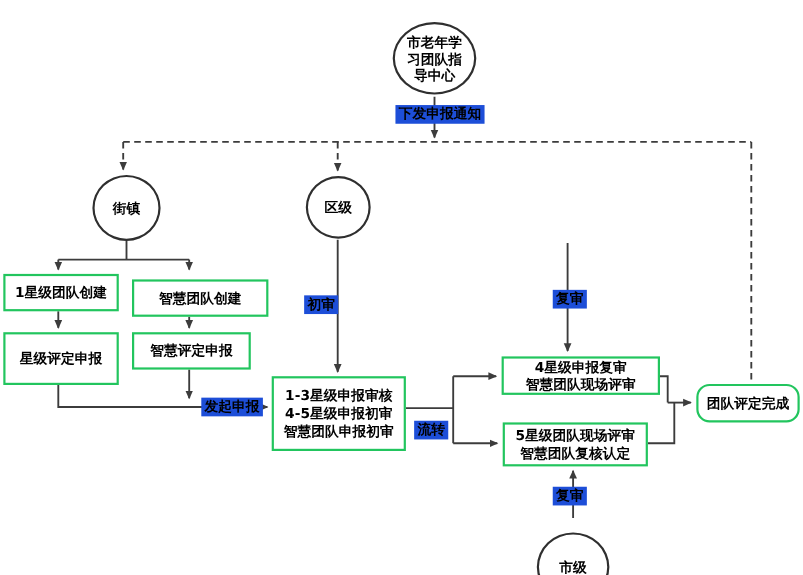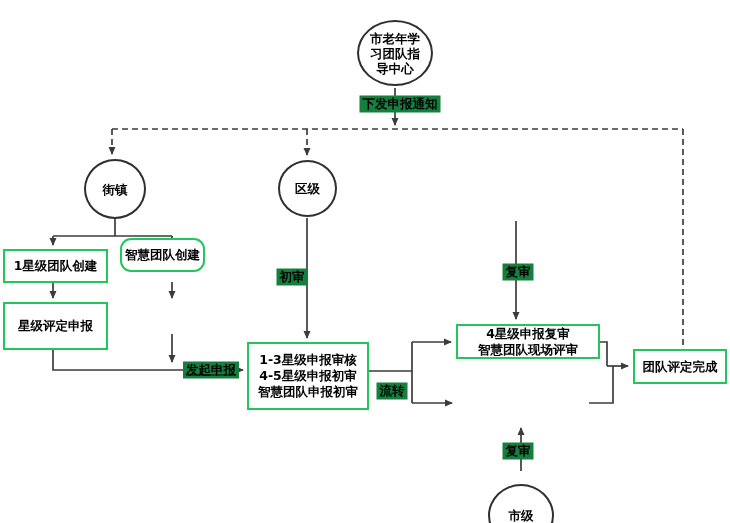--- a/index.html
+++ b/index.html
@@ -9,21 +9,21 @@
   }
   svg.wires{position:absolute;left:0;top:0;width:730px;height:523px;}
   .node{
     position:absolute;display:flex;align-items:center;justify-content:center;
     text-align:center;font-weight:bold;font-size:12.5px;line-height:15px;
     white-space:pre-line;background:#fff;box-sizing:border-box;
   }
   .circle{border:2px solid #2f2f2f;border-radius:50%;}
   .box{border:2px solid #22c55e;line-height:16px;padding:15px 2px;}
   .edge-label{
-    position:absolute;transform:translate(-50%,-50%);background:#15803d;
+    position:absolute;transform:translate(-50%,-50%);background:#1d4ed8;
     padding:0 3px;font-weight:bold;font-size:12.5px;white-space:nowrap;
   }
 </style>
 </head>
 <body>
 
 <div class="canvas">
 
   <svg class="wires" viewBox="0 0 730 523" xmlns="http://www.w3.org/2000/svg">
     <defs>
@@ -74,40 +74,43 @@
 
   <div class="node circle" style="left:278px;top:146px;width:59px;height:57px;">区级</div>
 
   <div class="node circle" style="left:84px;top:145px;width:62px;height:60px;">街镇</div>
 
 
   <div class="node circle" style="left:488px;top:470px;width:66px;height:63px;">市级</div>
 
   <div class="node box" style="left:3px;top:235px;width:105px;height:33px;">1星级团队创建</div>
 
-  <div class="node box" style="left:120px;top:224px;width:85px;height:32px;border-radius:11px;">智慧团队创建</div>
+  <div class="node box" style="left:120px;top:240px;width:124px;height:32px;">智慧团队创建</div>
 
   <div class="node box" style="left:3px;top:288px;width:105px;height:48px;">星级评定申报</div>
 
+  <div class="node box" style="left:120px;top:288px;width:108px;height:32px;">智慧评定申报</div>
 
   <div class="node box" style="left:247px;top:328px;width:122px;height:68px;">1-3星级申报审核
 4-5星级申报初审
 智慧团队申报初审</div>
 
   <div class="node box" style="left:456px;top:310px;width:144px;height:35px;">4星级申报复审
 智慧团队现场评审</div>
 
+  <div class="node box" style="left:457px;top:370px;width:132px;height:40px;">5星级团队现场评审
+智慧团队复核认定</div>
 
-  <div class="node box" style="left:633px;top:335px;width:94px;height:35px;">团队评定完成</div>
+  <div class="node box" style="left:633px;top:335px;width:94px;height:35px;border-radius:12px;">团队评定完成</div>
 
   <div class="edge-label" style="left:400px;top:90px;">下发申报通知</div>
 
   <div class="edge-label" style="left:292px;top:263px;">初审</div>
 
   <div class="edge-label" style="left:518px;top:258px;">复审</div>
 
   <div class="edge-label" style="left:518px;top:437px;">复审</div>
 
-  <div class="edge-label" style="left:211px;top:356px;text-decoration:underline;">发起申报</div>
+  <div class="edge-label" style="left:211px;top:356px;">发起申报</div>
 
   <div class="edge-label" style="left:392px;top:377px;">流转</div>
 
 </div>
 
 </body></html>

